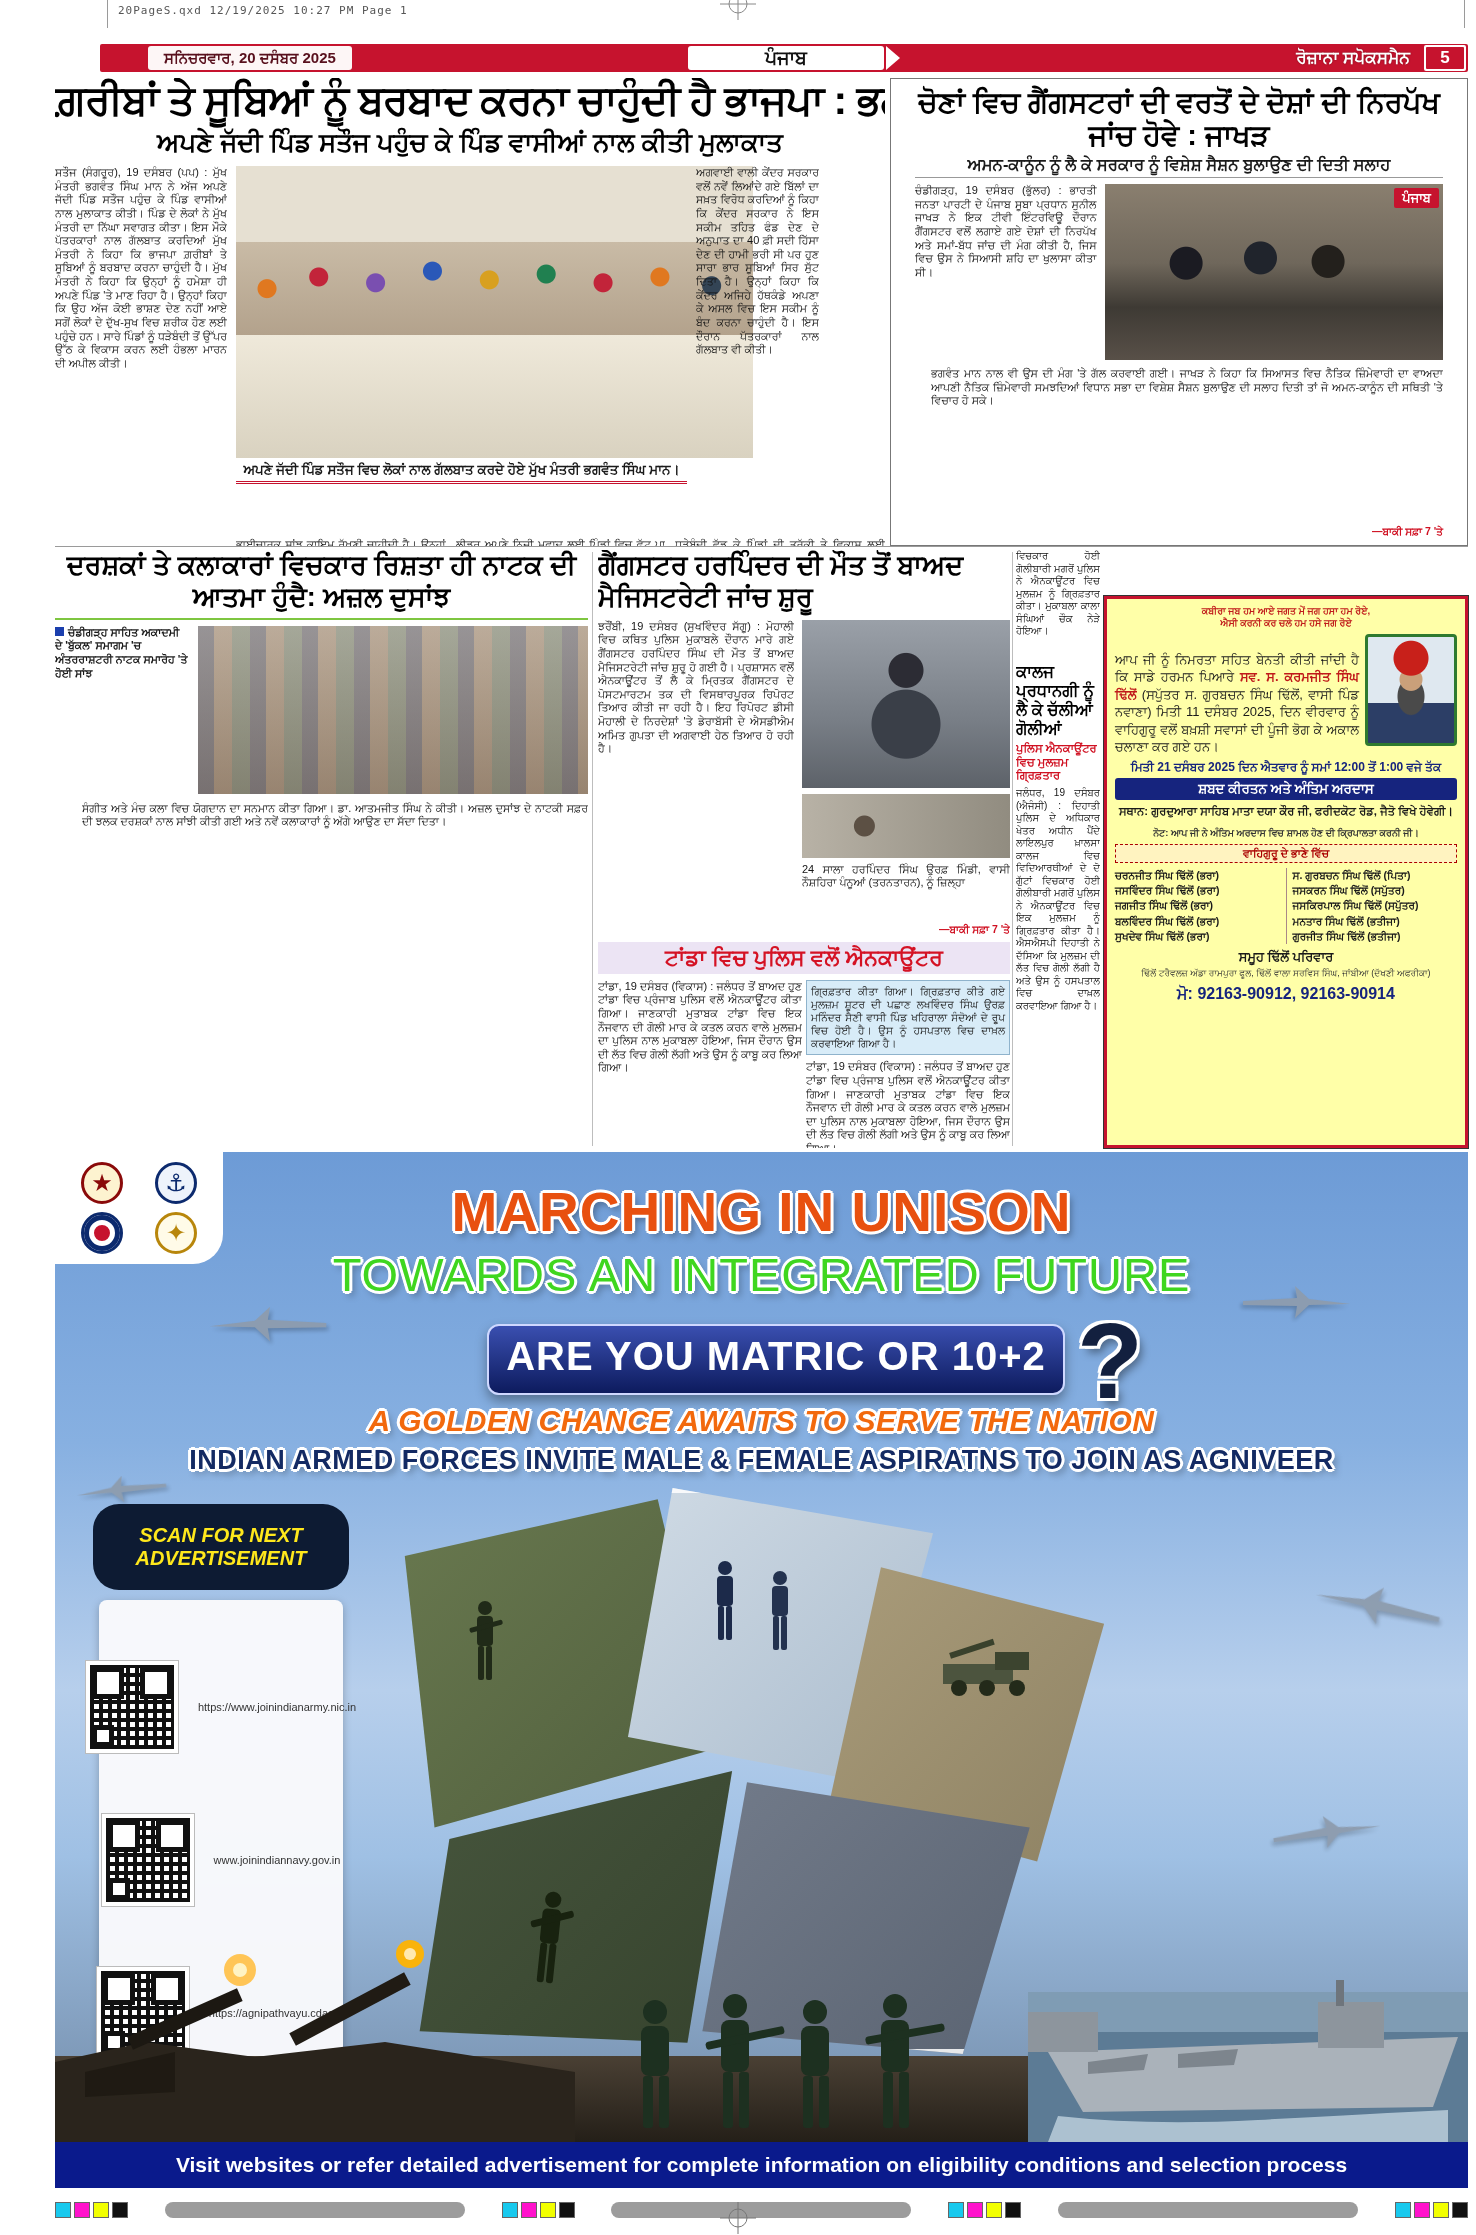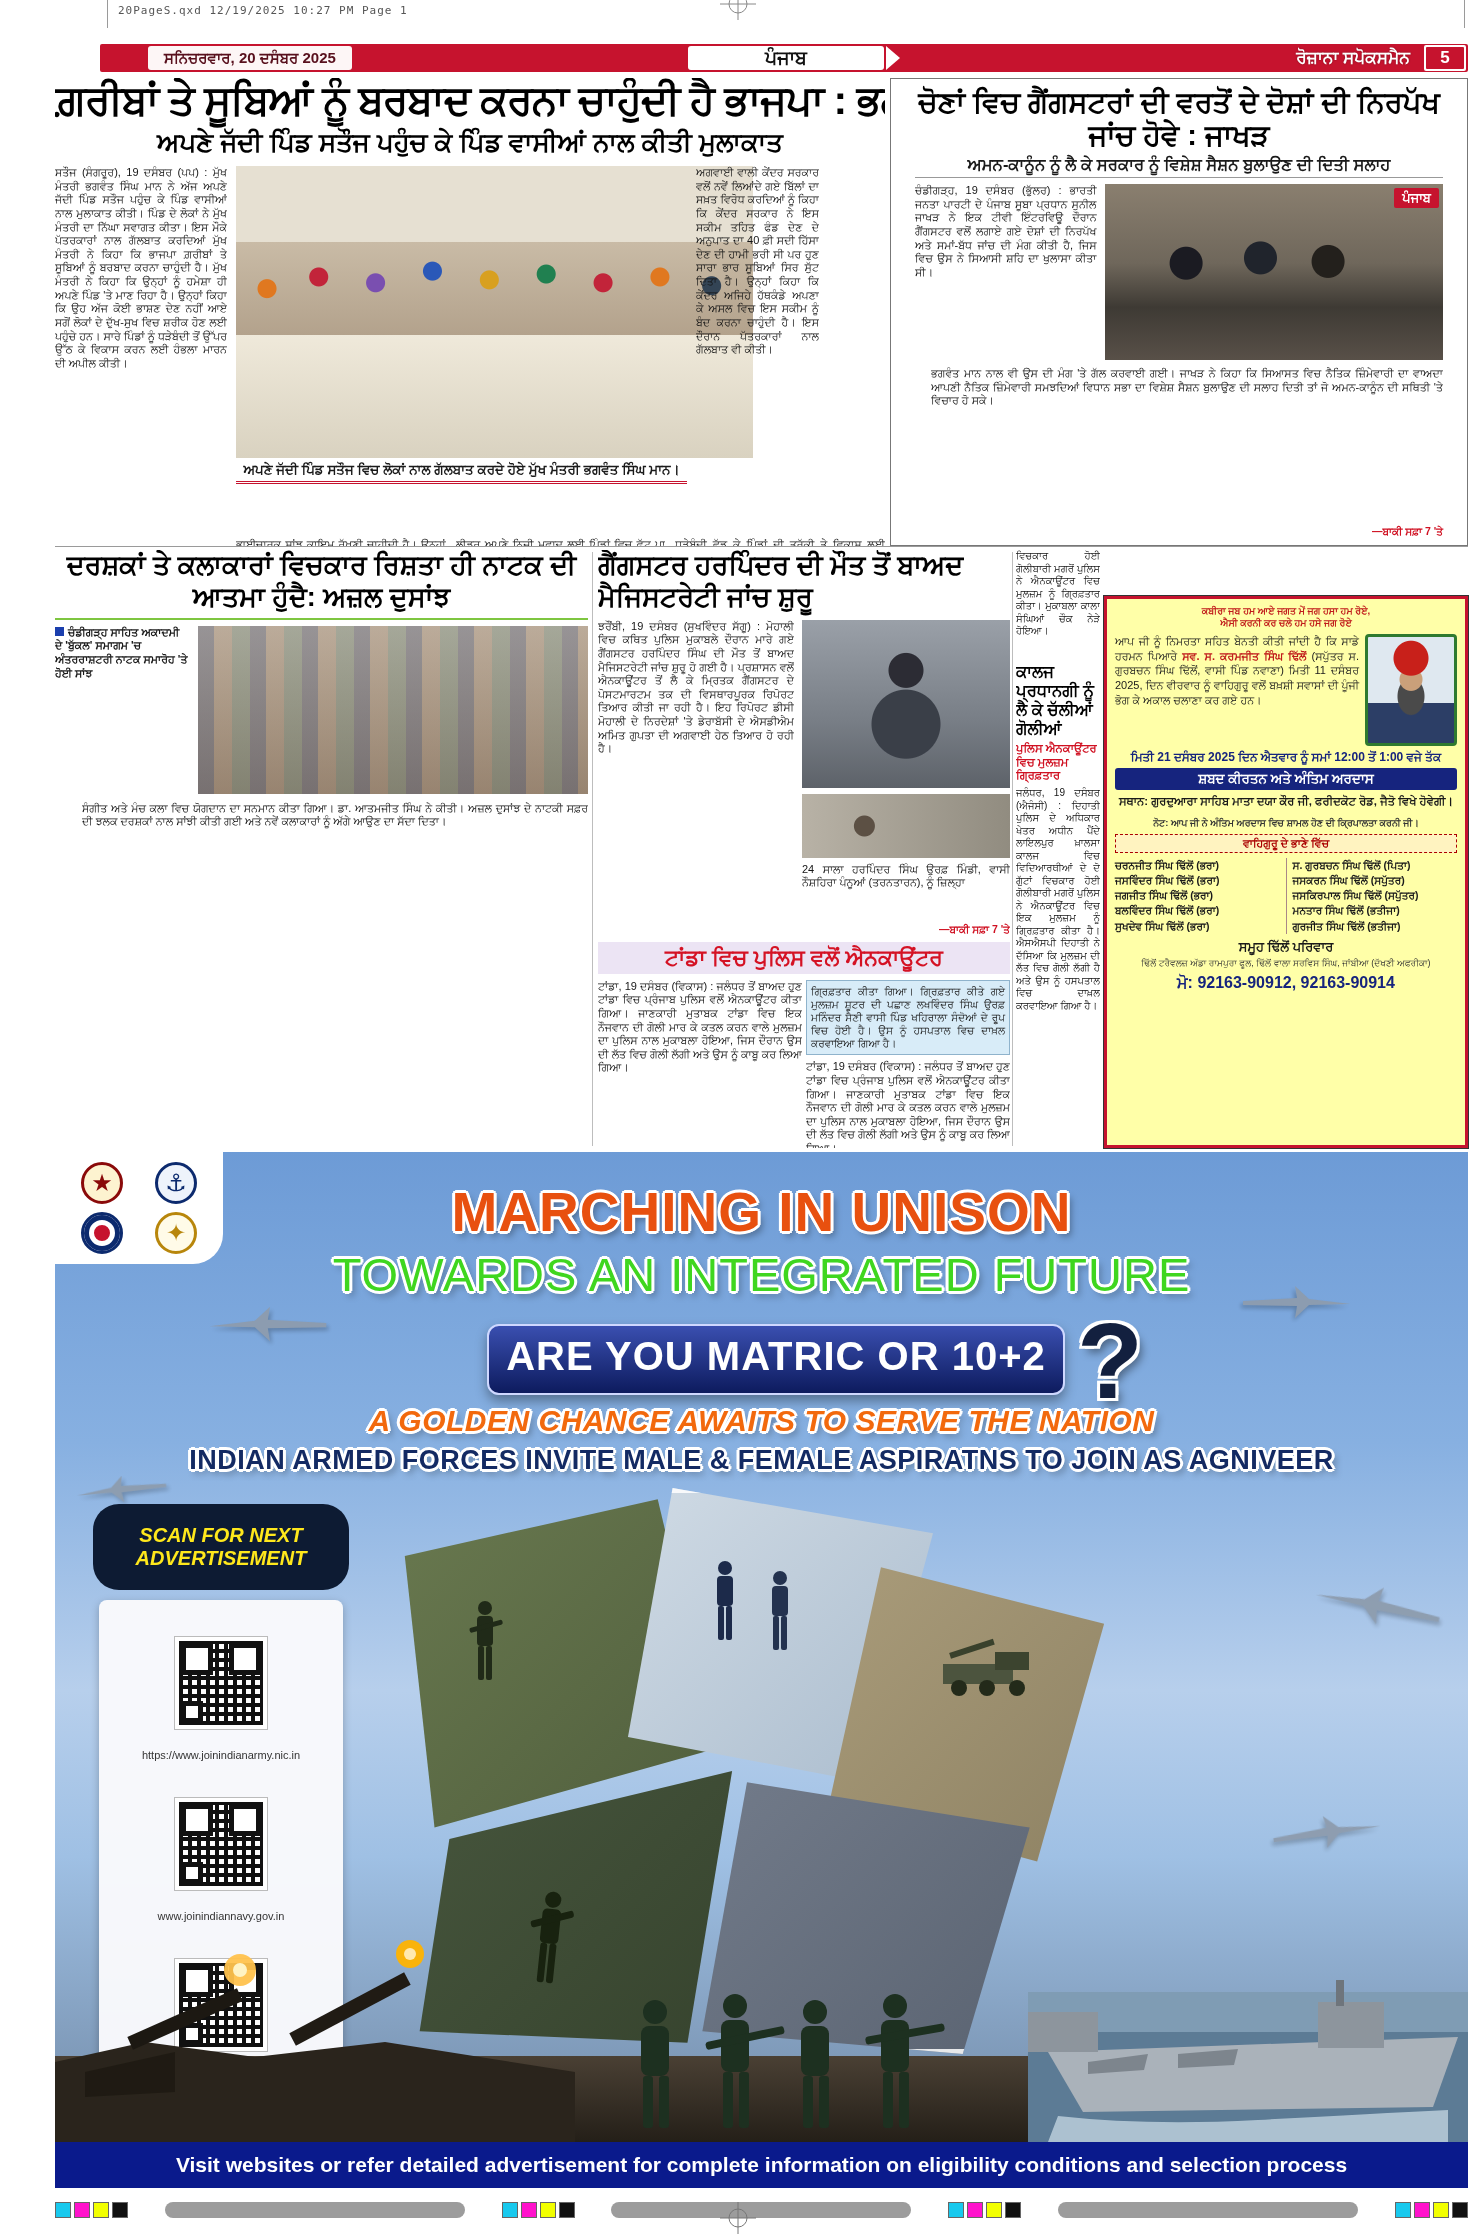--- a/index.html
+++ b/index.html
@@ -110,21 +110,21 @@
   
   .memorial { position:absolute; left:1104px; top:596px; width:364px; height:552px; background:#ffffa8; border:3px solid #c6132e; outline:1px solid #333; padding:6px 8px; overflow:hidden; }
   .mem-couplet { color:#c01a1a; font-size:9.5px; font-weight:bold; text-align:center; line-height:1.3; }
   .mem-photo { float:right; width:92px; height:112px; margin:4px 0 4px 6px; border:3px solid #2f7a2f; border-radius:4px;
     background:
       radial-gradient(circle at 50% 20%, #c8201a 0 17px, transparent 18px),
       radial-gradient(circle at 50% 40%, #caa07a 0 11px, transparent 12px),
       radial-gradient(ellipse at 50% 56%, #4a4a4a 0 13px, transparent 14px),
       linear-gradient(180deg,#dfe8f0 0 62%, #2c3e66 62% 100%);
   }
-  .mem-intro { font-size:11px; line-height:1.35; text-align:justify; margin-top:4px; }
+  .mem-intro { font-size:13px; line-height:1.35; text-align:justify; margin-top:21px; }
   .mem-name { color:#c01a1a; font-weight:800; }
   .mem-event { clear:both; color:#16247e; font-weight:800; font-size:12px; text-align:center; margin-top:4px; }
   .mem-bar { background:#16247e; color:#fff; font-weight:800; font-size:13.5px; text-align:center; padding:3px 0; border-radius:3px; margin-top:4px; }
   .mem-loc { font-weight:800; font-size:11.5px; text-align:center; margin-top:4px; line-height:1.3; }
   .mem-note { font-size:9.5px; text-align:center; margin-top:8px; color:#333;font-weight:bold; }
   .mem-divider { border:1px dashed #a00; background:#fff3c0; color:#a00; font-weight:bold; font-size:11px; text-align:center; margin-top:5px; padding:2px 0; }
   .mem-names { display:flex; margin-top:5px; }
   .mem-names ul { flex:1; list-style:none; }
   .mem-names ul:first-child { border-right:1px solid #a88; padding-right:6px; }
   .mem-names ul:last-child { padding-left:6px; }
@@ -144,21 +144,21 @@
   .outline-w { text-shadow:-2px -2px 0 #fff,2px -2px 0 #fff,-2px 2px 0 #fff,2px 2px 0 #fff,0 -3px 0 #fff,0 3px 0 #fff,-3px 0 0 #fff,3px 0 0 #fff,4px 5px 7px rgba(0,0,0,.35); }
   .ad-title1 { position:absolute; top:28px; left:0; width:100%; text-align:center; font-size:55px; font-weight:900; letter-spacing:1px; color:#e8500f; }
   .ad-title2 { position:absolute; top:95px; left:0; width:100%; text-align:center; font-size:47px; font-weight:400; letter-spacing:1px; color:#3fd61f; }
   .matric-bar { position:absolute; left:432px; top:172px; width:578px; height:71px; background:linear-gradient(180deg,#3a4fb0,#0d1b5e); border:2px solid #cfd8ff; border-radius:12px; color:#fff; font-weight:800; font-size:40px; text-align:center; line-height:60px; letter-spacing:1px; box-shadow:0 6px 12px rgba(0,0,0,.35); }
   .ad-qmark { position:absolute; left:1022px; top:146px; font-size:108px; font-weight:900; color:#13203f; text-shadow:-3px -3px 0 #fff,3px -3px 0 #fff,-3px 3px 0 #fff,3px 3px 0 #fff,5px 7px 8px rgba(0,0,0,.4); }
   .ad-line1 { position:absolute; top:252px; left:0; width:100%; text-align:center; font-size:30px; font-weight:900; font-style:italic; color:#f2690d; letter-spacing:.5px; }
   .ad-line2 { position:absolute; top:293px; left:0; width:100%; text-align:center; font-size:27px; font-weight:900; color:#132a63; letter-spacing:.5px; }
   .scan-box { position:absolute; left:38px; top:352px; width:256px; height:86px; background:#0d1b33; border-radius:26px; display:flex; flex-direction:column; align-items:center; justify-content:center; }
   .scan-box div { color:#ffe81c; font-weight:900; font-style:italic; font-size:20px; line-height:1.15; }
   .qr-card { position:absolute; left:44px; top:448px; width:244px; height:520px; background:rgba(250,250,252,.96); border-radius:8px; display:flex; flex-direction:column; align-items:center; justify-content:space-evenly; box-shadow:0 3px 8px rgba(0,0,0,.25); }
-  .qr-item { display:flex; flex-direction:column; align-items:center; gap:20px; }
+  .qr-item { display:flex; flex-direction:row; align-items:center; gap:20px; }
   .qr { width:92px; height:92px; position:relative; border:4px solid #fff; outline:1px solid #bbb;
     background:
       repeating-linear-gradient(0deg,#111 0 4px,transparent 4px 9px),
       repeating-linear-gradient(90deg,#111 0 4px,#fff 4px 9px); }
   .qr::before,.qr::after,.qr i { content:""; position:absolute; width:22px; height:22px; background:#fff; border:5px solid #111; }
   .qr::before{ top:2px; left:2px; } .qr::after{ top:2px; right:2px; } .qr i { bottom:2px; left:2px; display:block; }
   .qr-url { font-size:11px; color:#333; }
   .jet { position:absolute; fill:#8d9cae; opacity:.95; filter:drop-shadow(2px 3px 2px rgba(0,0,0,.25)); }
   .collage { position:absolute; left:320px; top:336px; width:744px; height:566px; }
   .panel { position:absolute; inset:0; }

